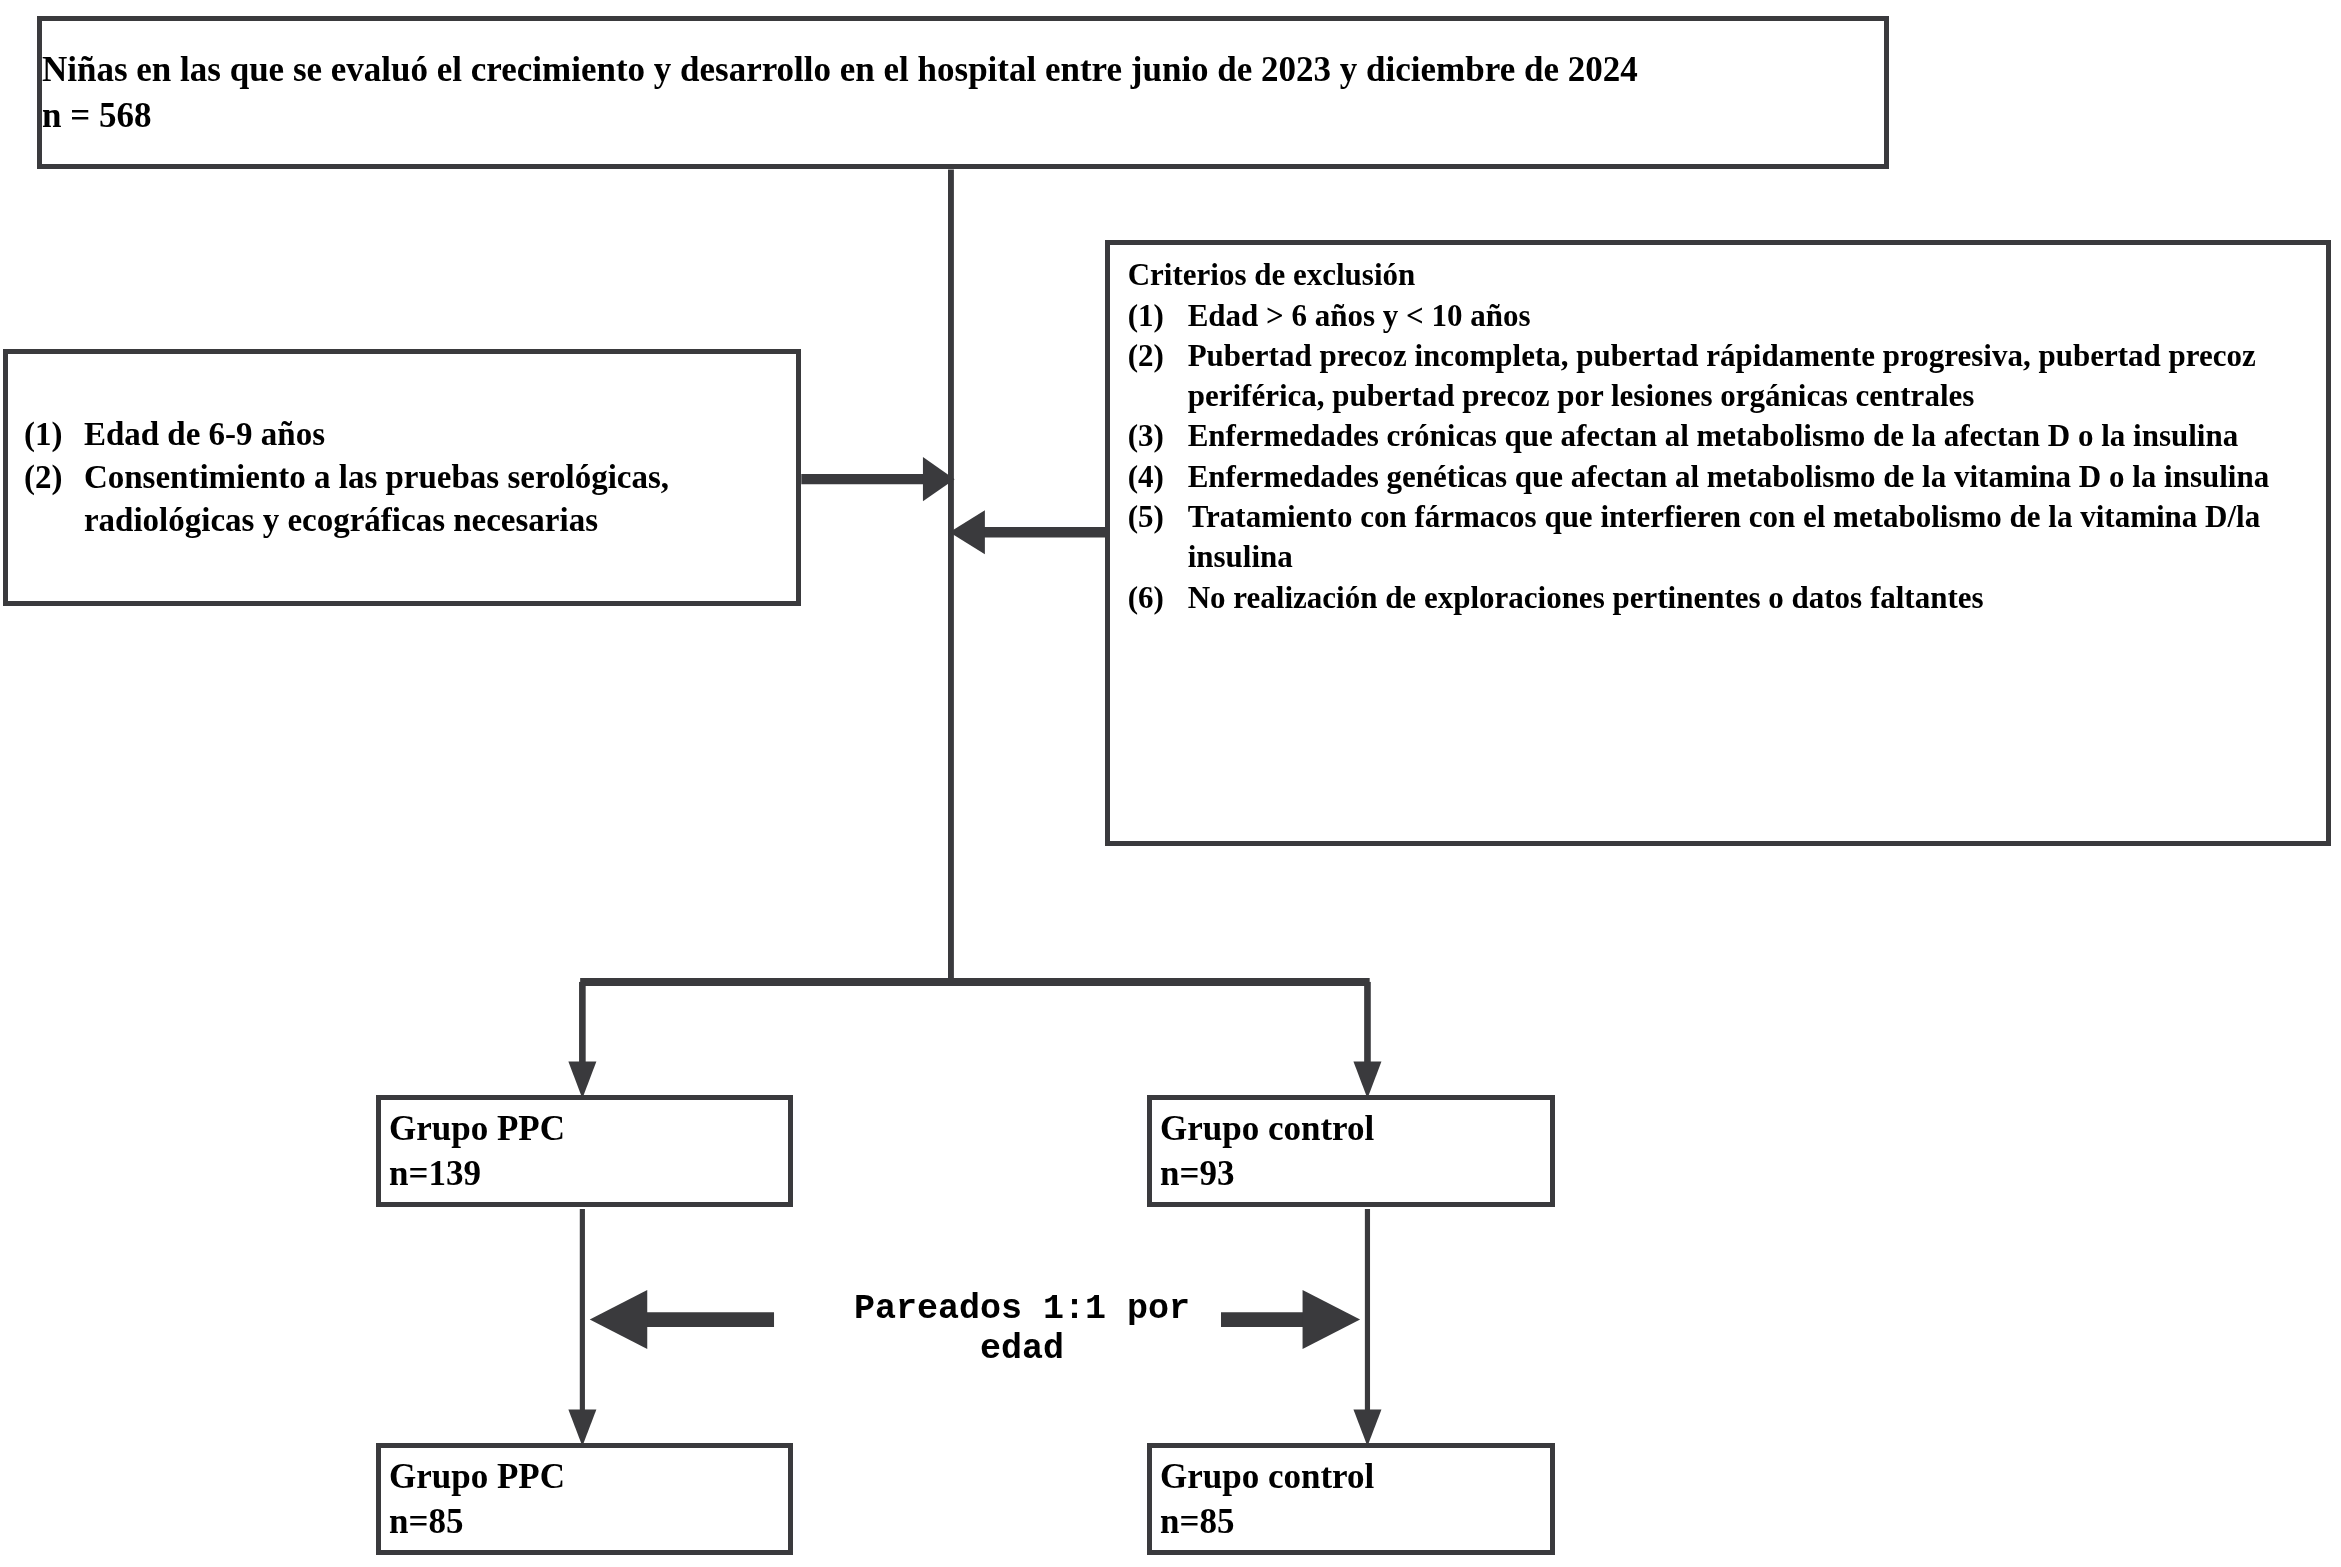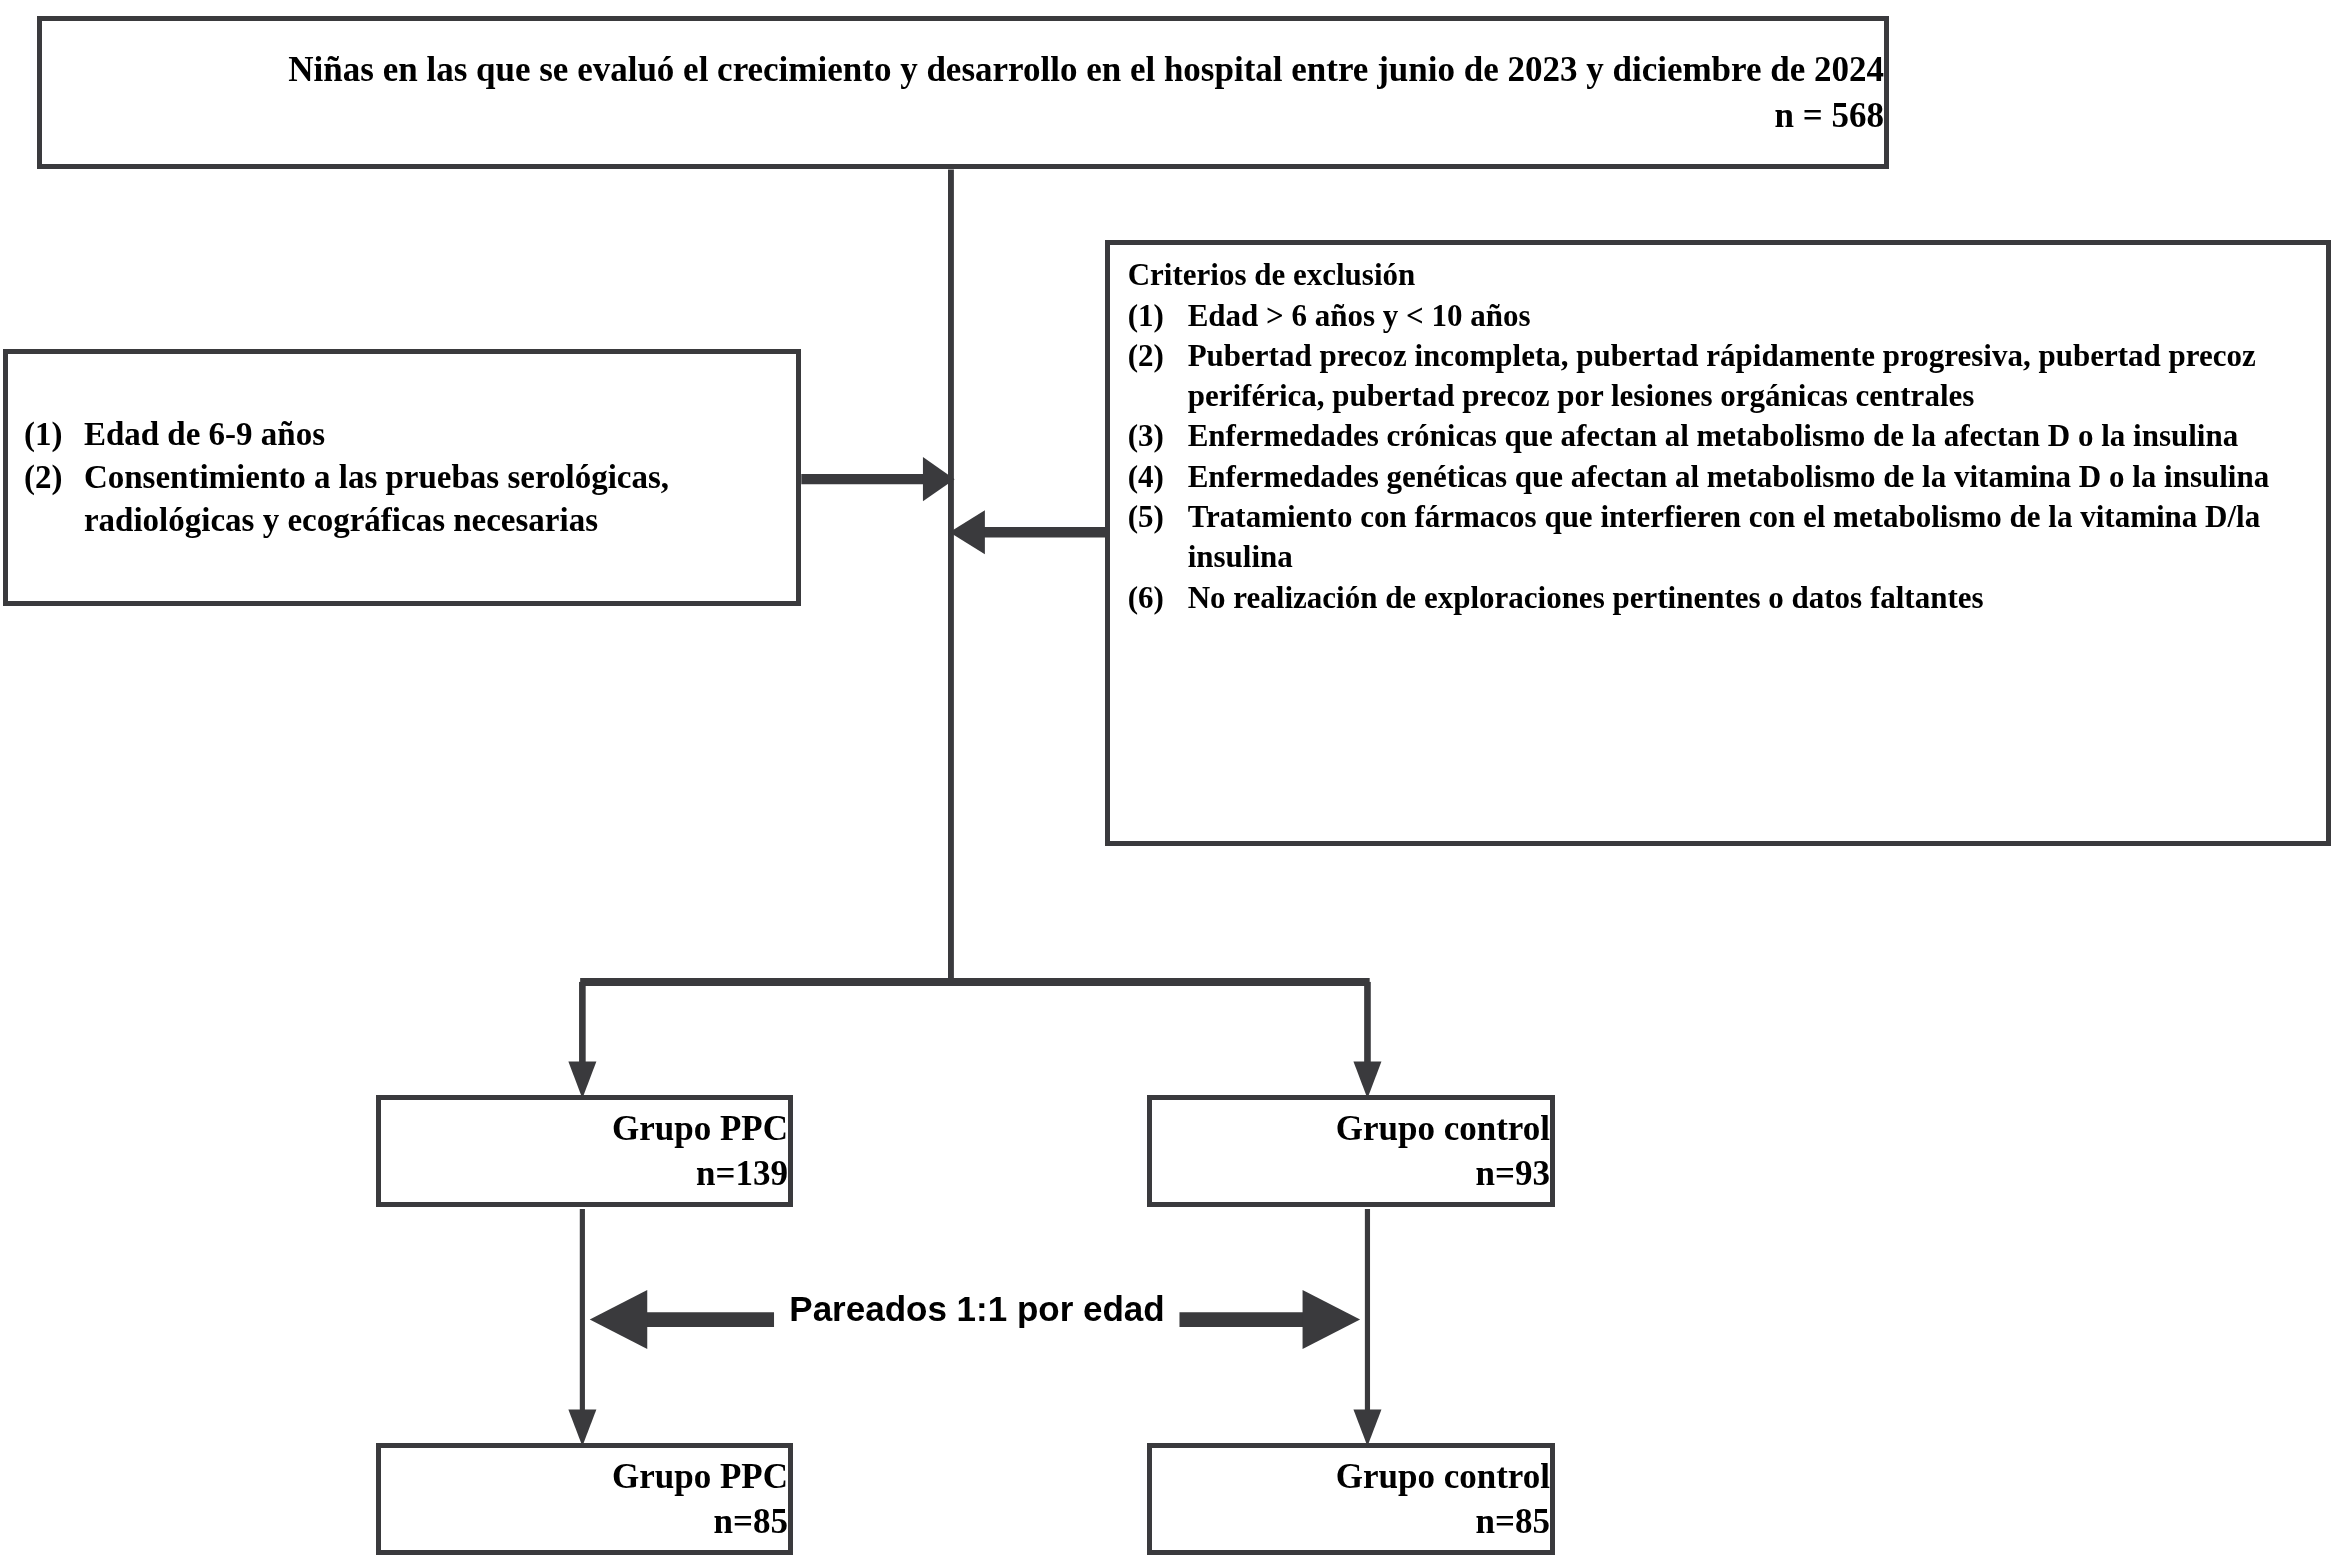--- a/index.html
+++ b/index.html
@@ -26,21 +26,21 @@
   .box {
     position: absolute;
     box-sizing: border-box;
     background: #ffffff;
     border: 5.2px solid #3a3a3d;
     display: flex;
     flex-direction: column;
     justify-content: center;
   }
   .box-center {
-    align-items: flex-end;
+    align-items: flex-start;
     text-align: center;
   }
   .txt {
     font-weight: bold;
     color: #000000;
     line-height: 1.30;
     white-space: pre-wrap;
   }
   
   #top-box {
@@ -84,29 +84,29 @@
   .group-box { height: 112px; }
   #grupo-ppc-1   { left: 376px;  top: 1095px; width: 417px; }
   #grupo-ctrl-1  { left: 1147px; top: 1095px; width: 408px; }
   #grupo-ppc-2   { left: 376px;  top: 1443px; width: 417px; }
   #grupo-ctrl-2  { left: 1147px; top: 1443px; width: 408px; }
   .group-box .txt { font-size: 35px; margin-left: 8px; }
 
   
   #match-label {
     position: absolute;
-    left: 778px;
+    left: 823px;
     top: 1289px;
     width: 398px;
     text-align: center;
     font-size: 35px;
     font-weight: bold;
     color: #000000;
     background: #ffffff;
-    font-family: Liberation Sans, sans-serif;
+    font-family: Liberation Mono, monospace;
   }
 </style>
 </head>
 <body>
 
 <div id="canvas">
 
   <svg class="connectors" viewBox="0 0 3177 2127">
     <defs>
       <marker id="arrow-right" markerWidth="14" markerHeight="12" refX="13" refY="6" orient="auto" markerUnits="userSpaceOnUse">

